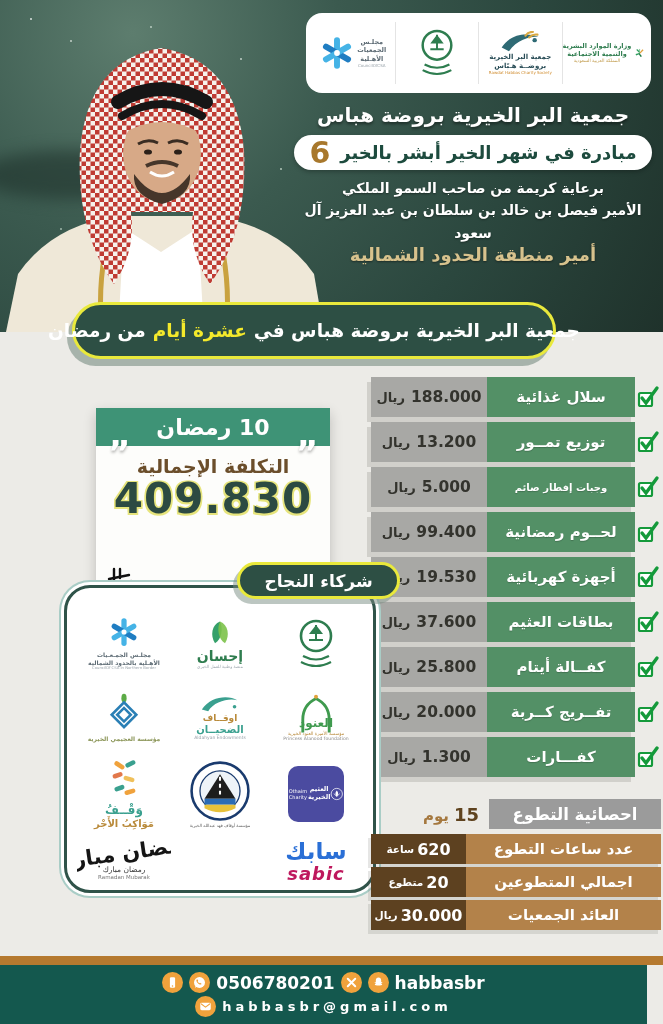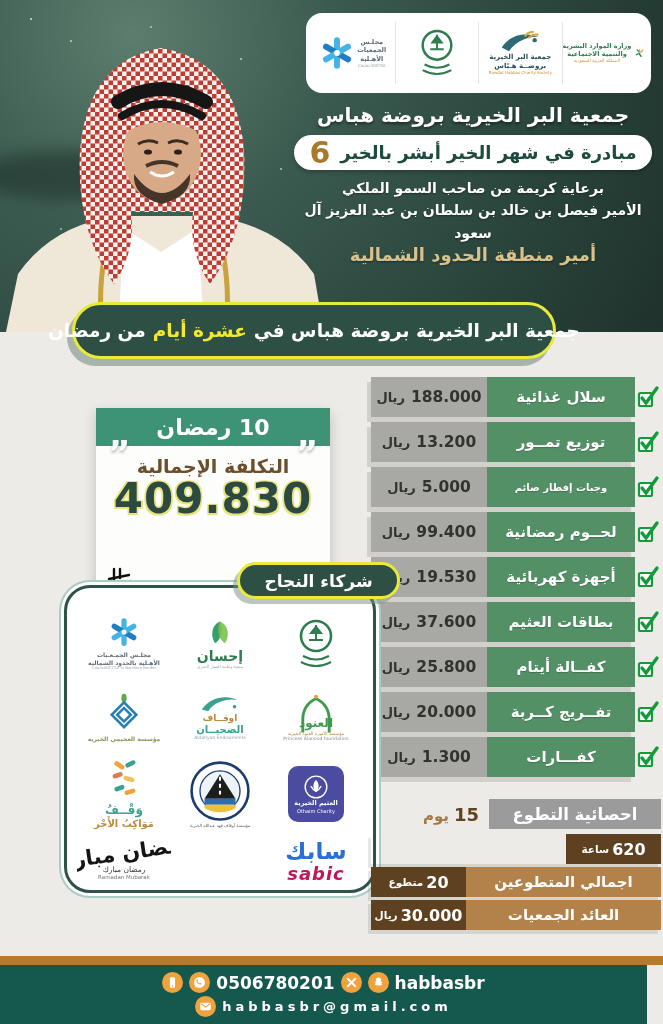--- a/index.html
+++ b/index.html
@@ -90,21 +90,21 @@
   .aldh-l1{font-size:9px;font-weight:bold;color:#b98a3a;line-height:1.1}
   .aldh-l2{font-size:10px;font-weight:bold;color:#3aa08f;line-height:1.1}
   .aldh-cap{font-size:4.5px;color:#9aa4ab}
   .anod-name{font-size:12px;font-weight:bold;color:#3f9a4e;margin-top:-20px;line-height:1}
   .anod-l2{font-size:4.6px;color:#b98a3a;margin-top:2px;white-space:nowrap}
   .anod-cap{font-size:4.6px;color:#8a8a8a;white-space:nowrap}
   .mwk-txt{display:flex;flex-direction:column;align-items:center}
   .mwk-l1{font-size:12px;font-weight:bold;color:#3aa08f;line-height:1.1}
   .mwk-l2{font-size:10px;font-weight:bold;color:#b98a3a;line-height:1.2;white-space:nowrap}
   .fahd-cap{font-size:4.2px;color:#555;margin-top:1px;white-space:nowrap}
-  .othaim-sq{width:56px;height:56px;background:#4b4ba0;border-radius:10px;display:flex;flex-direction:column;
+  .othaim-sq{width:56px;height:56px;background:#4b4ba0;border-radius:10px;display:flex;flex-direction:row;
     align-items:center;justify-content:center;color:#fff}
   .oth-ar{font-size:6.5px;font-weight:bold;line-height:1.2}
   .oth-en{font-size:5px}
   .ram-big{font-size:21px;font-weight:900;color:#151515;transform:rotate(-8deg);line-height:.9;white-space:nowrap}
   .ram-ar{font-size:7.5px;color:#333;margin-top:3px}
   .ram-en{font-size:5.5px;color:#777}
   .sabic-ar{font-size:23px;font-weight:bold;color:#2a6fd6;line-height:1}
   .sabic-en{font-size:18px;font-weight:bold;font-style:italic;color:#be185d;letter-spacing:1px}
 
   
@@ -523,20 +523,21 @@
 
   <div class="stats">
     <div class="s-head">
       <span class="s-title">احصائية التطوع</span>
       <span class="s-duration">
         <span class="s-dur-val">15</span>
         <span class="s-dur-unit">يوم</span>
       </span>
     </div>
     <div class="s-row">
+      <span class="s-label">عدد ساعات التطوع</span>
       <span class="s-value">
         <span class="s-val-num">620</span>
         <span class="s-val-unit">ساعة</span>
       </span>
     </div>
     <div class="s-row">
       <span class="s-label">اجمالي المتطوعين</span>
       <span class="s-value">
         <span class="s-val-num">20</span>
         <span class="s-val-unit">متطوع</span>

